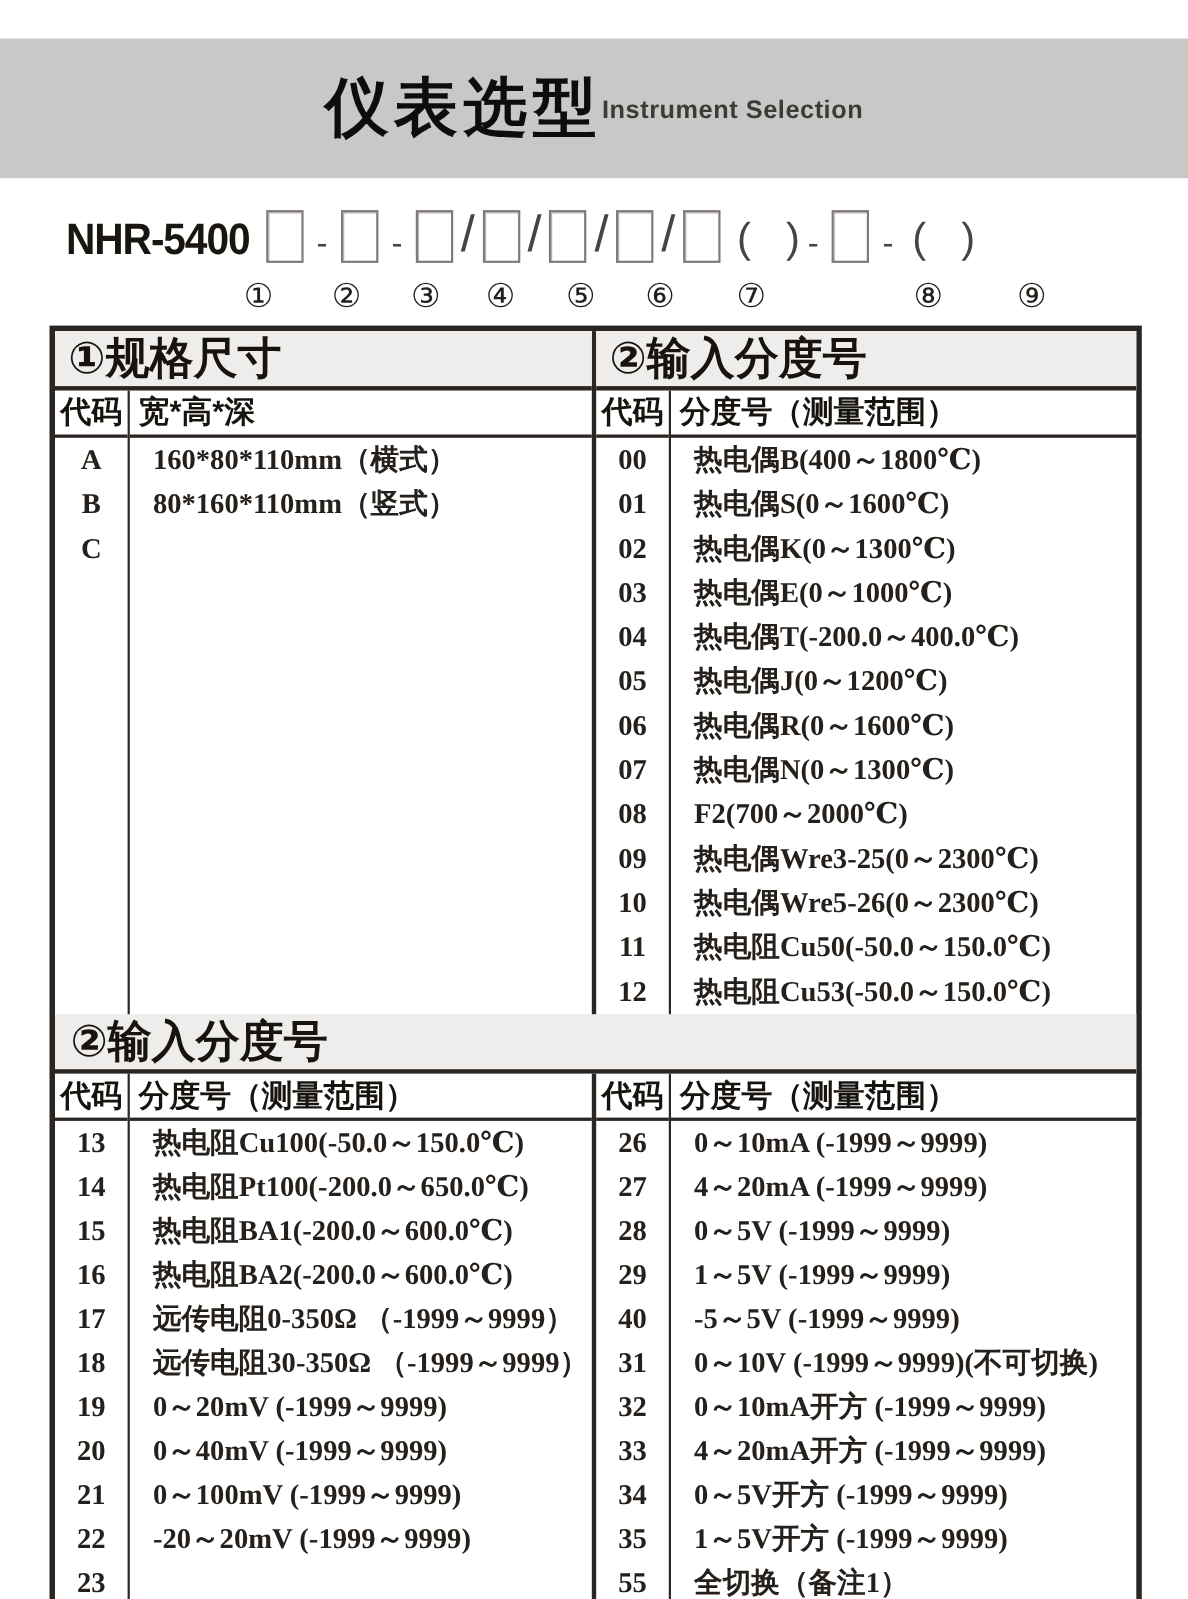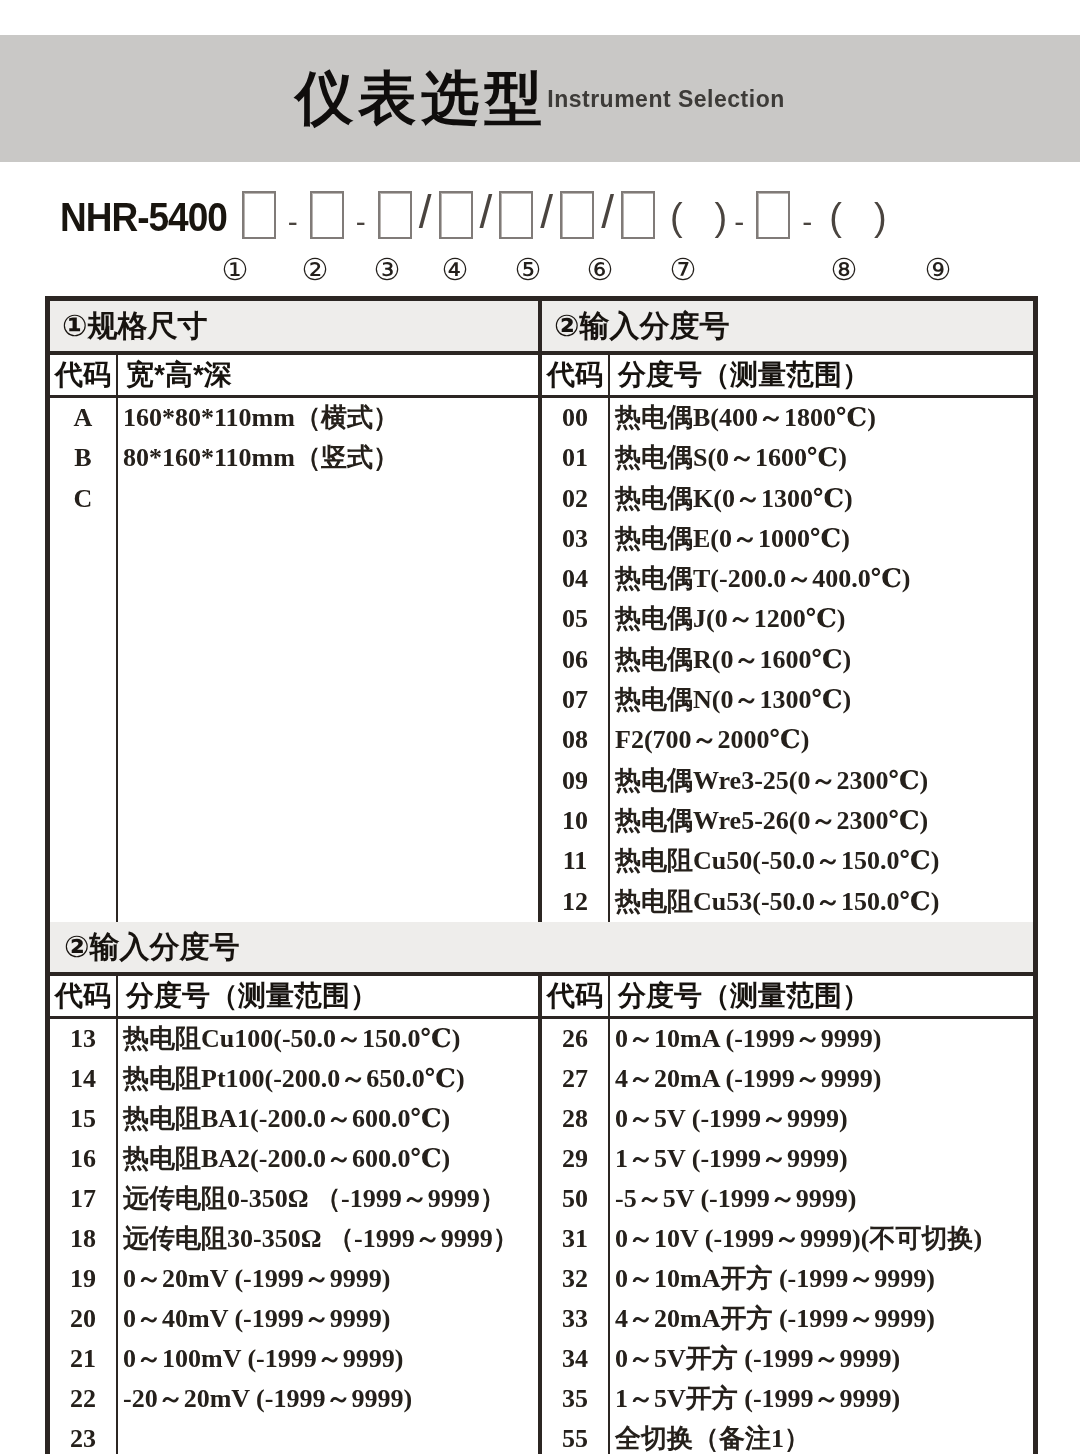--- a/index.html
+++ b/index.html
@@ -48,34 +48,34 @@
     position:absolute;left:45px;top:296px;width:983px;
     border:5px solid var(--ink2,#2c2623);background:#fff;
   }
   .sec{display:block;}
   .halves{display:flex;align-items:stretch;}
   .pane-left{width:488px;border-right:4px solid var(--ink2,#2c2623);flex:none;}
   .pane-right{flex:1;min-width:0;}
   .band{
     height:50px;line-height:50px;background:var(--secband,#eeedeb);
     border-bottom:4px solid var(--ink2,#2c2623);
-    font-size:30px;font-weight:700;color:#17130f;padding-left:12px;
+    font-size:40px;font-weight:700;color:#17130f;padding-left:12px;
     white-space:nowrap;overflow:hidden;
   }
   .band.full{padding-left:14px;}
   .cols{display:flex;align-items:stretch;}
   .code-col{width:66px;flex:none;border-right:2px solid var(--ink2,#2c2623);}
   .val-col{flex:1;min-width:0;}
   .cell{white-space:nowrap;overflow:visible;}
   .cell.head{
     height:40px;line-height:40px;border-bottom:3px solid var(--ink2,#2c2623);
     font-size:28px;font-weight:700;color:#17130f;
   }
   .code-col .cell{text-align:center;}
-  .val-col .cell{padding-left:5px;}
+  .val-col .cell{padding-left:21px;}
   .val-col .cell.head{padding-left:8px;}
   .sec1 .cell.data{height:40.3px;line-height:40.3px;}
   .sec2 .cell.data{height:40px;line-height:40px;}
   .cell.data{
     font-family:"Liberation Serif","DejaVu Serif",serif;
     font-size:26px;font-weight:700;color:#25201b;
   }
 </style>
 </head>
 <body style="--ink: #2a2420; --ink2: #2c2623; --band: #c9c8c6; --secband: #eeedeb;">
@@ -235,21 +235,21 @@
         </div>
       </div>
       <div class="pane-right">
         <div class="cols">
           <div class="code-col">
             <div class="cell head">代码</div>
           <div class="cell data">26</div>
               <div class="cell data">27</div>
               <div class="cell data">28</div>
               <div class="cell data">29</div>
-              <div class="cell data">50</div>
+              <div class="cell data">40</div>
               <div class="cell data">31</div>
               <div class="cell data">32</div>
               <div class="cell data">33</div>
               <div class="cell data">34</div>
               <div class="cell data">35</div>
               <div class="cell data">55</div>
             </div>
           <div class="val-col">
             <div class="cell head">分度号（测量范围）</div>
           <div class="cell data">0～10mA (-1999～9999)</div>

